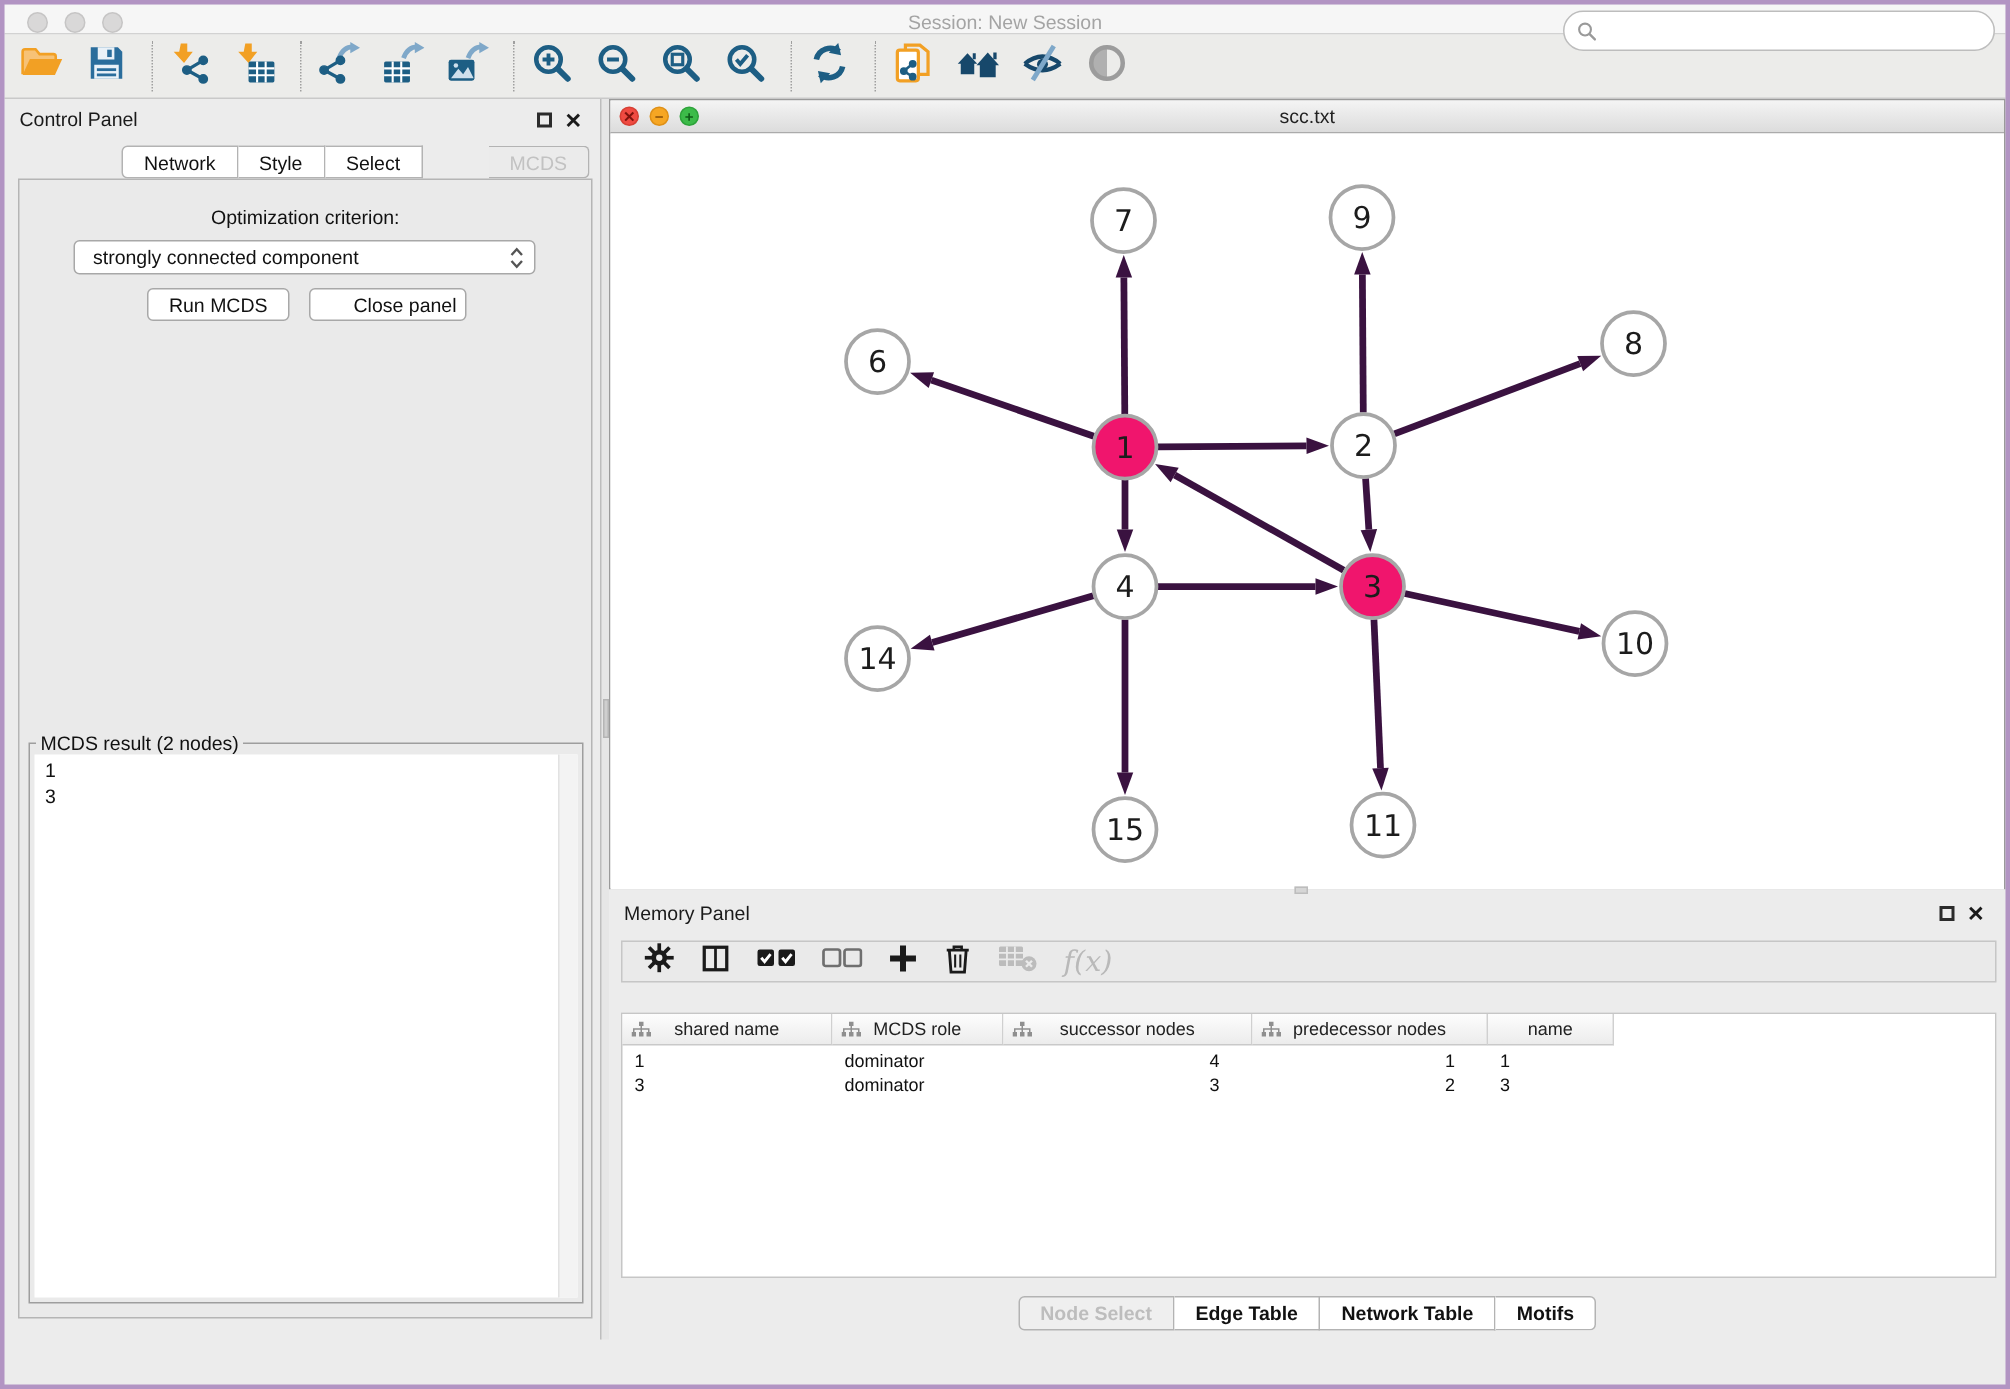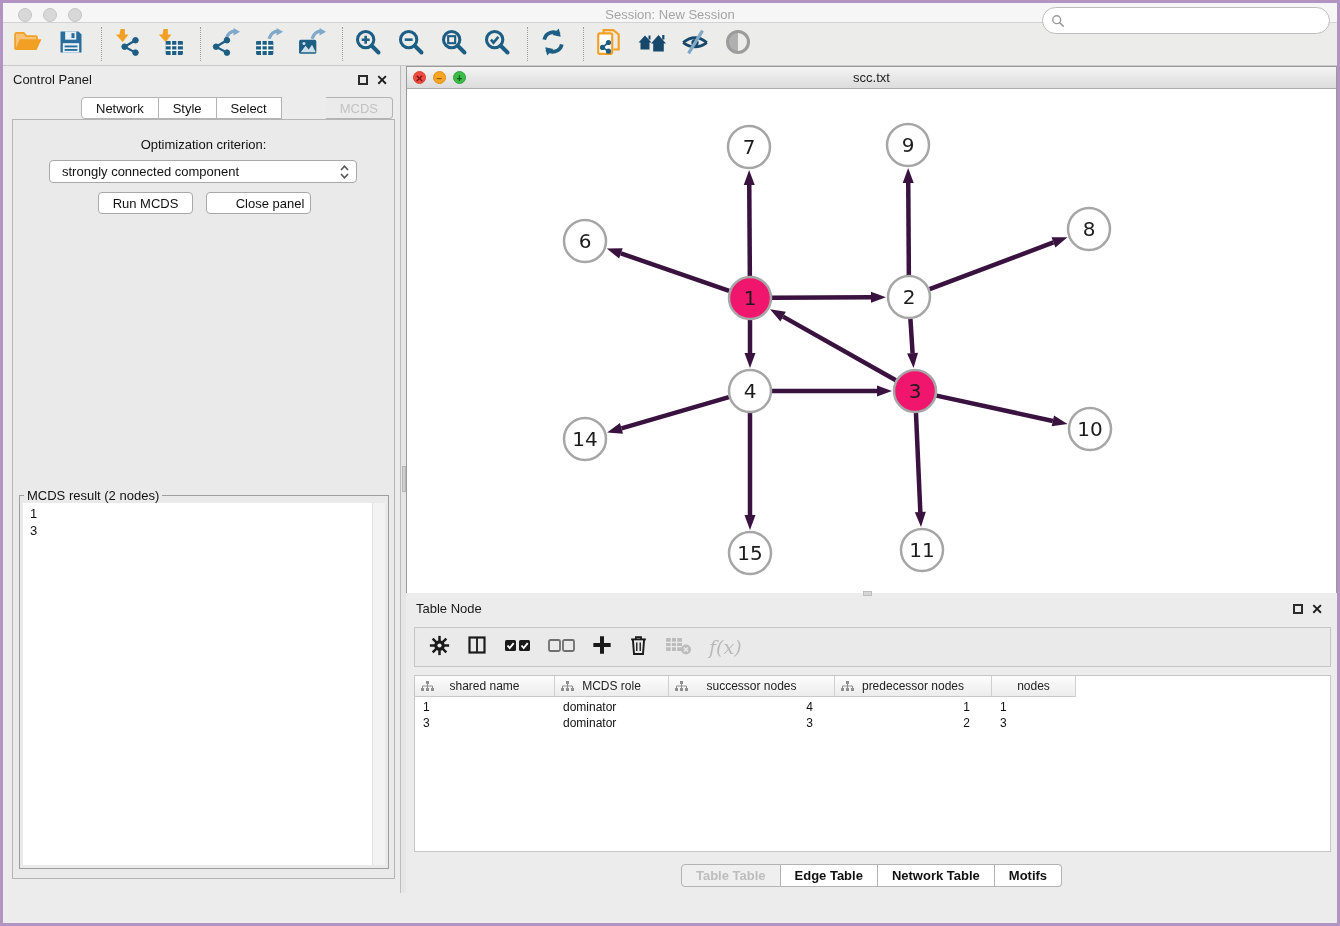--- a/index.html
+++ b/index.html
@@ -75,21 +75,21 @@
   #light-min   { left:26px; background:#f6a623; border:1px solid #df9016; color:#90560a; }
   #light-max   { left:46px; background:#3cbb49; border:1px solid #2da33a; color:#0e5c17; }
   #net-title { position:absolute; width:100%; text-align:center; top:3px; font-size:13px; color:#222; }
   #net-canvas { position:absolute; left:0; top:22px; width:929px; height:504px; background:#ffffff; }
   #h-grip { position:absolute; left:456px; bottom:-4px; width:9px; height:5px; background:#d6d6d6; border:1px solid #bdbdbd; z-index:5;}
 
   
   #table-panel { position:absolute; left:406px; top:593px; width:931px; height:300px; background:#ececec; }
   #tp-title { position:absolute; left:10px; top:8px; font-size:13px; color:#1a1a1a; }
   #tp-max{ right:34px; top:11px; } #tp-close{ right:14px; top:10px; }
-  #tp-toolbar { position:absolute; left:8px; top:34px; width:917px; height:40px; background:#eaeaea;
+  #tp-toolbar { position:absolute; left:8px; top:34px; width:917px; height:28px; background:#eaeaea;
     border:1px solid #c6c6c6; display:flex; align-items:center; padding-left:14px; }
   .tp-icon { margin-right:17px; display:flex; align-items:center; justify-content:center; }
   .fx-label { font-family:"DejaVu Serif", serif; font-style:italic; font-size:19px; color:#b9b9b9; }
   #tp-table { position:absolute; left:8px; top:82px; width:917px; height:177px; background:#ffffff; border:1px solid #c6c6c6; }
   #tp-header { position:absolute; left:0; top:0; height:21px; display:flex; }
   .th { position:relative; height:21px; background:linear-gradient(#fdfdfd,#ececec);
     border-right:1px solid #d0d0d0; border-bottom:1px solid #c9c9c9;
     display:flex; align-items:center; justify-content:center; font-size:12px; color:#222; }
   .th .tree { position:absolute; left:6px; top:5px; }
   .tr { position:absolute; left:0; height:16px; width:100%; display:flex; }
@@ -381,21 +381,21 @@
           <text x="683" y="347" text-anchor="middle" font-size="20" fill="#1c1c1c" font-family="&quot;DejaVu Sans&quot;, sans-serif">10</text>
           <circle cx="343" cy="464" r="21" fill="#ffffff" stroke="#a6a6a6" stroke-width="2.5"></circle>
           <text x="343" y="471" text-anchor="middle" font-size="20" fill="#1c1c1c" font-family="&quot;DejaVu Sans&quot;, sans-serif">15</text>
           <circle cx="515" cy="461" r="21" fill="#ffffff" stroke="#a6a6a6" stroke-width="2.5"></circle>
           <text x="515" y="468" text-anchor="middle" font-size="20" fill="#1c1c1c" font-family="&quot;DejaVu Sans&quot;, sans-serif">11</text>
         </svg></div>
     <div id="h-grip"></div>
   </div>
 
   <div id="table-panel">
-    <div id="tp-title">Table Node</div>
+    <div id="tp-title">Memory Panel</div>
     <span class="panel-max" id="tp-max"></span>
     <span class="panel-close" id="tp-close">✕</span>
     <div id="tp-toolbar">
         <div class="tp-icon">
           <span><svg width="21" height="21" viewBox="0 0 24 24">
               <g fill="#1a1a1a">
                 <rect x="10.6" y="1" width="2.8" height="6" transform="rotate(0 12 12)"></rect>
                 <rect x="10.6" y="1" width="2.8" height="6" transform="rotate(45 12 12)"></rect>
                 <rect x="10.6" y="1" width="2.8" height="6" transform="rotate(90 12 12)"></rect>
                 <rect x="10.6" y="1" width="2.8" height="6" transform="rotate(135 12 12)"></rect>
@@ -503,41 +503,41 @@
                   <rect x="5" y="0" width="3" height="3"></rect>
                   <rect x="0" y="7" width="3" height="3"></rect>
                   <rect x="5" y="7" width="3" height="3"></rect>
                   <rect x="10" y="7" width="3" height="3"></rect>
                 </g>
                 <path d="M6.5 3 V5 M1.5 7 V5 H11.5 V7 M6.5 5 V7" stroke="#8f8f8f" fill="none" stroke-width="1"></path>
               </svg></span>
             <span>predecessor nodes</span>
           </div>
           <div class="th" style="width: 84px;">
-            <span>nodes</span>
+            <span>name</span>
           </div>
         </div>
       <div id="tp-rows">
           <div class="tr" style="top: 23px;">
             <div class="td left" style="width: 140px;">1</div>
             <div class="td left" style="width: 114px;">dominator</div>
             <div class="td right" style="width: 166px;">4</div>
             <div class="td right" style="width: 157px;">1</div>
             <div class="td left" style="width: 84px;">1</div>
           </div>
           <div class="tr" style="top: 39px;">
             <div class="td left" style="width: 140px;">3</div>
             <div class="td left" style="width: 114px;">dominator</div>
             <div class="td right" style="width: 166px;">3</div>
             <div class="td right" style="width: 157px;">2</div>
             <div class="td left" style="width: 84px;">3</div>
           </div>
         </div>
     </div>
     <div id="tp-tabs">
-        <div class="tp-tab disabled-selected">Table Table</div>
+        <div class="tp-tab disabled-selected">Node Select</div>
         <div class="tp-tab">Edge Table</div>
         <div class="tp-tab">Network Table</div>
         <div class="tp-tab">Motifs</div>
       </div>
   </div>
 
 </div>
 
 </body></html>

